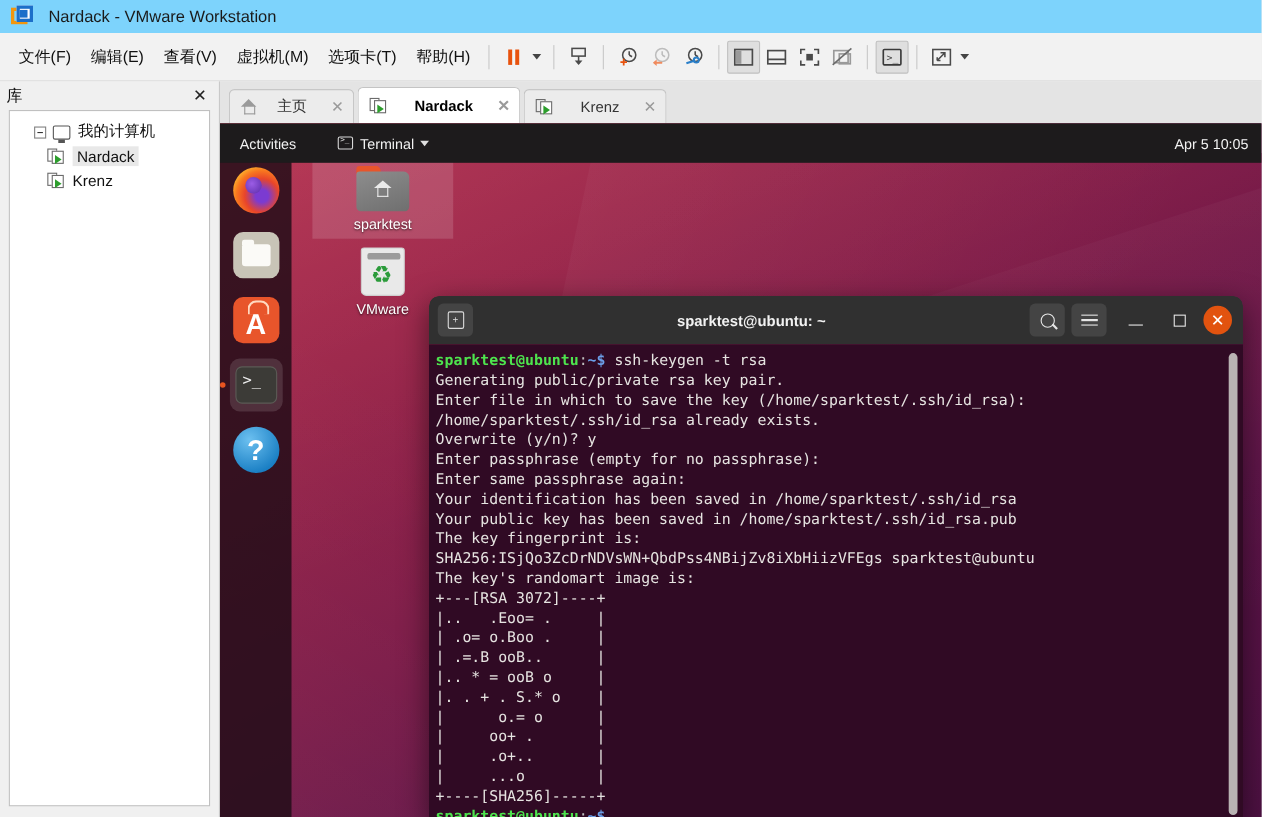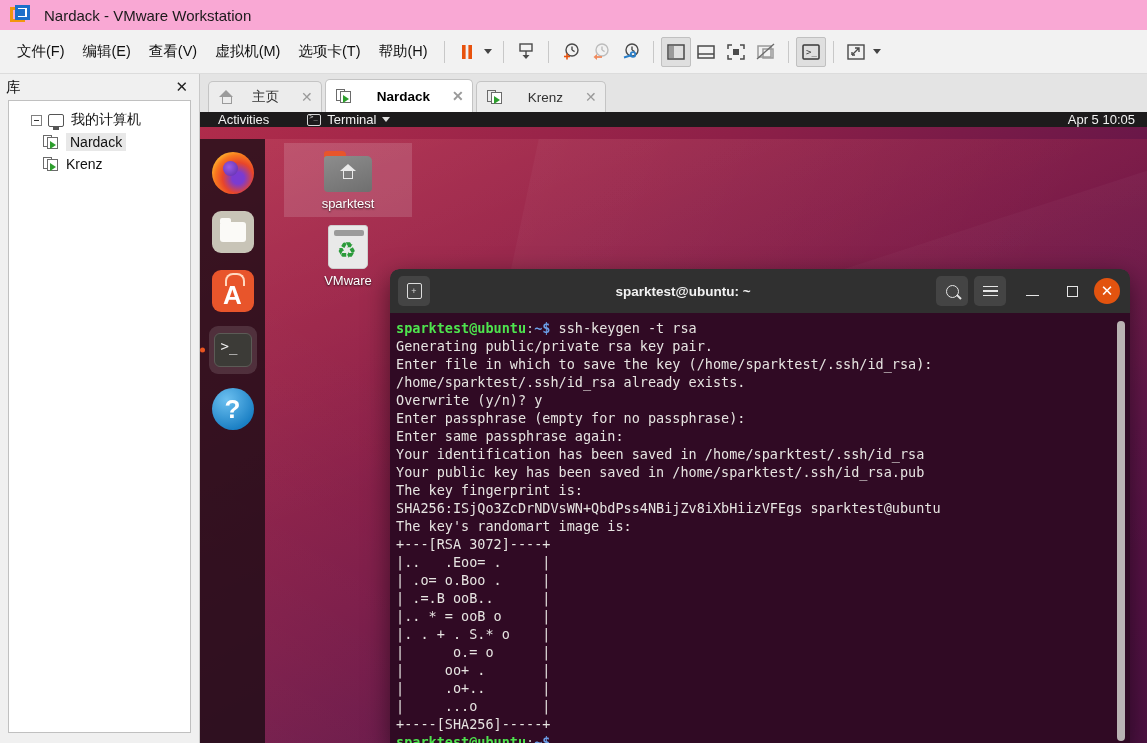--- a/index.html
+++ b/index.html
@@ -5,21 +5,21 @@
   * { box-sizing: border-box; margin: 0; padding: 0; }
   html, body {
     width: 1147px; height: 743px;
     overflow: hidden;
     font-family: "Liberation Sans", sans-serif;
     background: #f0f0f0;
   }
 
   
   .vm-titlebar {
-    height: 30px; background: #f9a8d4;
+    height: 30px; background: #7dd3fc;
     display: flex; align-items: center; padding-left: 10px;
   }
   .vm-logo { width: 20px; height: 20px; position: relative; flex: 0 0 auto; }
   .vm-logo .sq-o {
     position: absolute; left: 0; top: 2px; width: 15px; height: 15px;
     border: 3px solid #f2960d; background: transparent;
   }
   .vm-logo .sq-b {
     position: absolute; left: 5px; top: 0px; width: 15px; height: 15px;
     border: 3px solid #1c6fc9; background: #fff;
@@ -163,21 +163,21 @@
     position: absolute; top: 6px; left: 2.5px; width: 10px; height: 8px;
     border: 1.6px solid #9a9a9a; border-top: none;
   }
 
   
   .guest {
     flex: 1; position: relative; overflow: hidden;
     background: linear-gradient(135deg, #b02c4b 0%, #8e2048 35%, #5e1448 70%, #4a1040 100%);
   }
   .ubuntu-topbar {
-    height: 15px; background: #1d1b1c; color: #f2f2f2;
+    height: 36px; background: #1d1b1c; color: #f2f2f2;
     display: flex; align-items: center; font-size: 13px; padding: 0 12px;
     position: relative; z-index: 30;
   }
   .activities { padding: 0 6px; cursor: pointer; }
   .topbar-app {
     display: flex; align-items: center; gap: 6px; margin-left: 32px; cursor: pointer;
   }
   .ic-term-sm {
     width: 14px; height: 12px; border: 1.3px solid #d8d8d8; border-radius: 2px;
     position: relative; flex: 0 0 auto;

